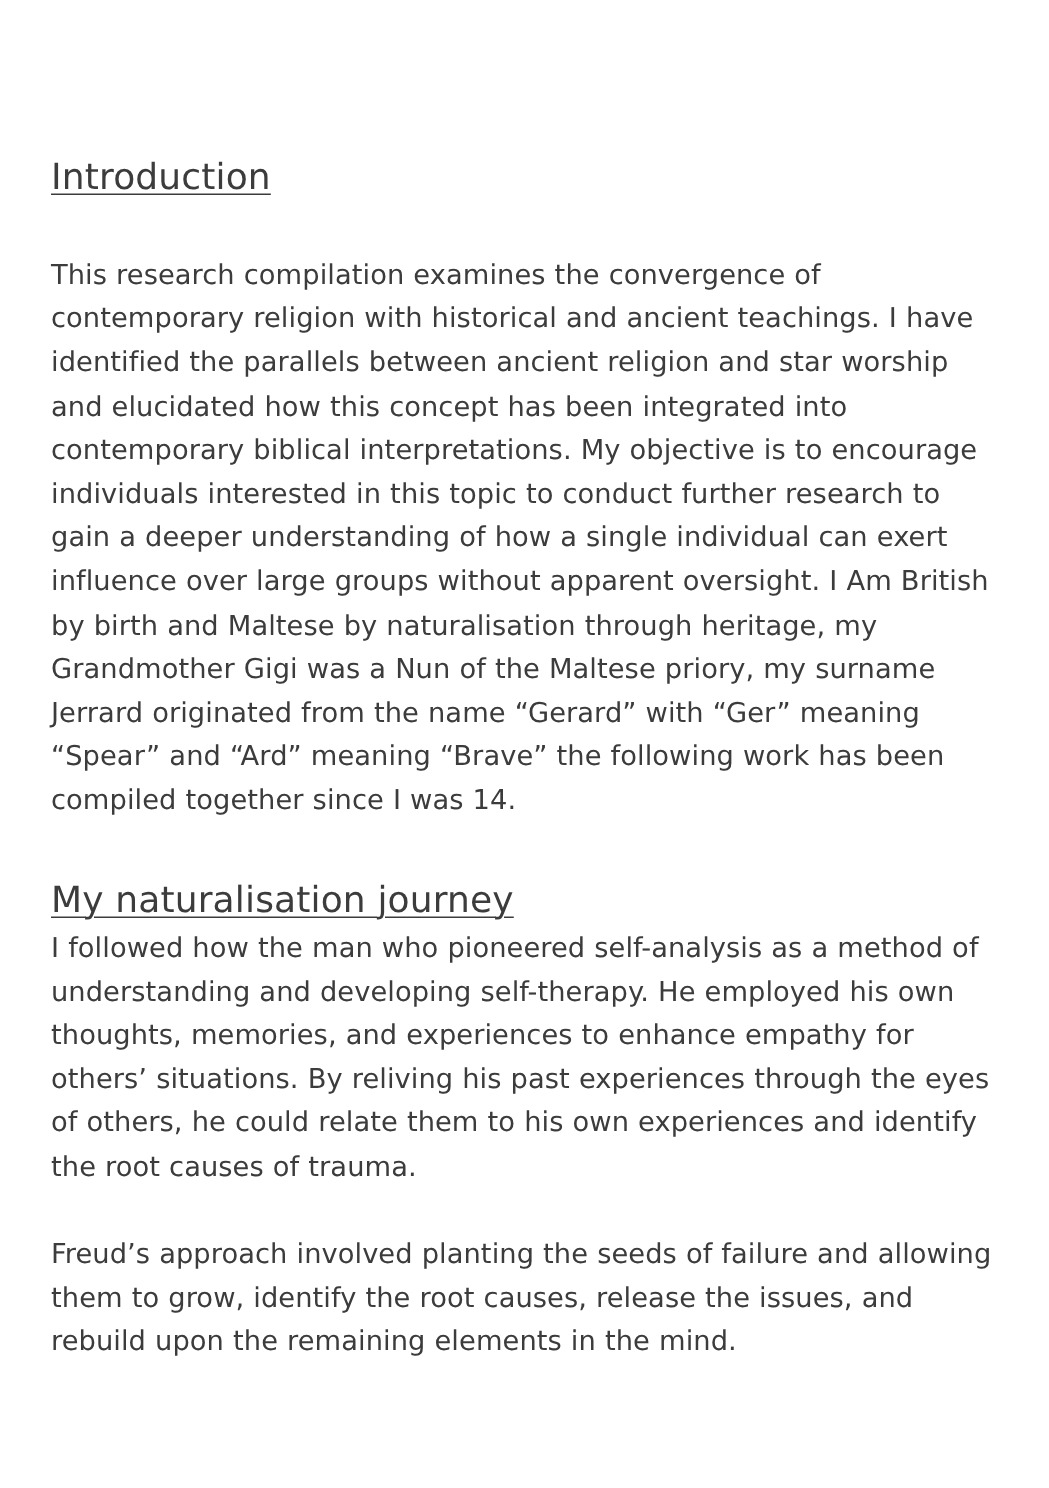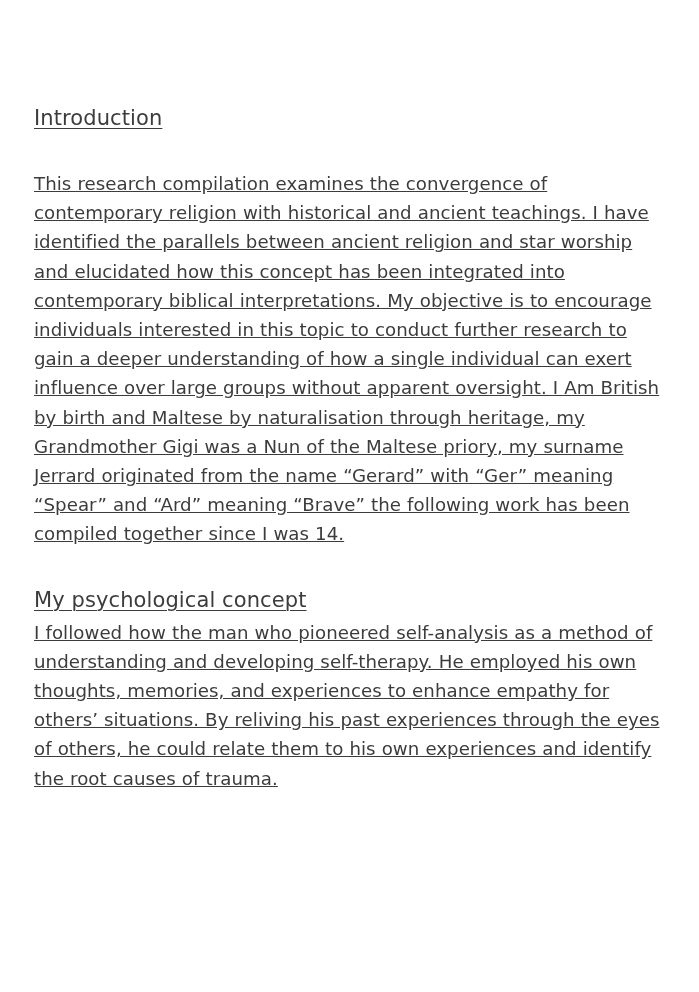--- a/index.html
+++ b/index.html
@@ -18,21 +18,21 @@
     box-sizing: border-box;
     width: 699px;
     min-height: 992px;
     padding: 104px 34px 0 34px;
     background: #ffffff;
   }
   .doc-body {
     width: 631px;
   }
   .heading {
-    font-size: 21px;
+    font-size: 24px;
     line-height: 29px;
     font-weight: 400;
     color: #3c3c3c;
     text-decoration: underline;
     text-underline-offset: 3px;
     text-decoration-thickness: 1px;
     margin: 0;
     display: inline-block;
     letter-spacing: 0.1px;
   }
@@ -41,21 +41,20 @@
     padding: 0;
   }
   .para {
     font-size: 18.2px;
     line-height: 29.2px;
     color: #3c3c3c;
     margin: 0;
     letter-spacing: 0.05px;
     text-align: left;
     word-spacing: 0.2px;
-    text-decoration: underline;
   }
   .gap-lg { height: 36px; }
   .gap-md { height: 30px; }
   .gap-sm { height: 29px; }
   .gap-xs { height: 3px; }
   .spacer-after-intro { height: 37px; }
 </style>
 </head>
 <body>
 
@@ -66,27 +65,28 @@
       <span class="heading">Introduction</span>
     </div>
 
     <div class="gap-lg"></div>
 
     <p class="para">This research compilation examines the convergence of contemporary religion with historical and ancient teachings. I have identified the parallels between ancient religion and star worship and elucidated how this concept has been integrated into contemporary biblical interpretations. My objective is to encourage individuals interested in this topic to conduct further research to gain a deeper understanding of how a single individual can exert influence over large groups without apparent oversight. I Am British by birth and Maltese by naturalisation through heritage, my Grandmother Gigi was a Nun of the Maltese priory, my surname Jerrard originated from the name “Gerard” with “Ger” meaning “Spear” and “Ard” meaning “Brave” the following work has been compiled together since I was 14.</p>
 
     <div class="spacer-after-intro"></div>
 
     <div class="heading-block">
-      <span class="heading">My psychological concept</span>
+      <span class="heading">My naturalisation journey</span>
     </div>
 
     <div class="gap-xs"></div>
 
     <p class="para">I followed how the man who pioneered self-analysis as a method of understanding and developing self-therapy. He employed his own thoughts, memories, and experiences to enhance empathy for others’ situations. By reliving his past experiences through the eyes of others, he could relate them to his own experiences and identify the root causes of trauma.</p>
 
     <div class="gap-sm"></div>
 
+    <p class="para">Freud’s approach involved planting the seeds of failure and allowing them to grow, identify the root causes, release the issues, and rebuild upon the remaining elements in the mind.</p>
 
     <div class="gap-md"></div>
 
 
   </div>
 </div>
 
 </body></html>

